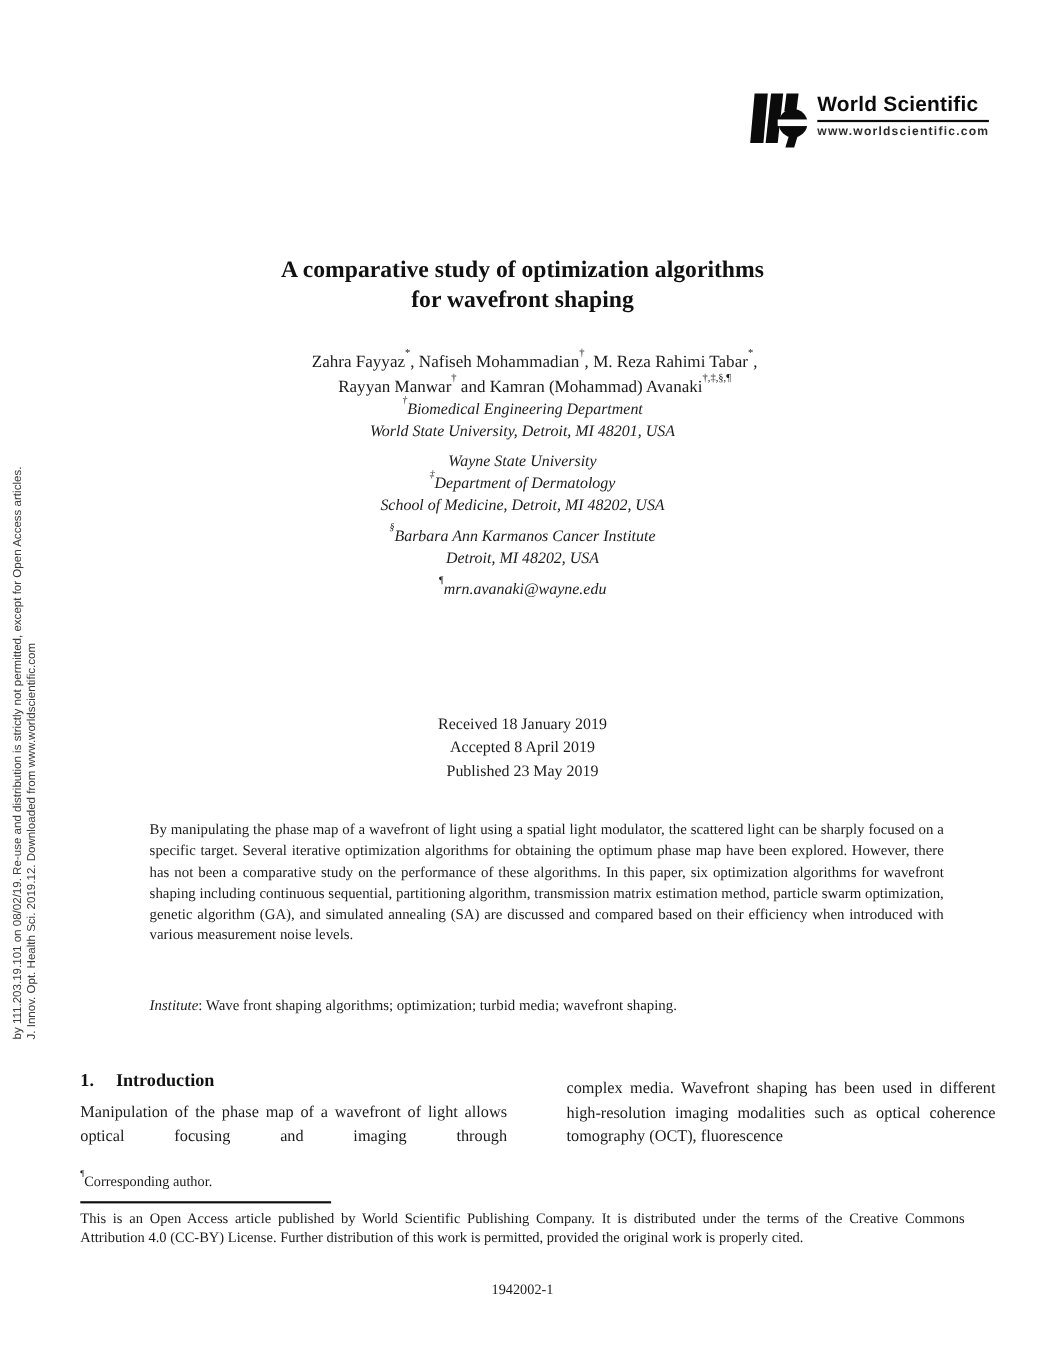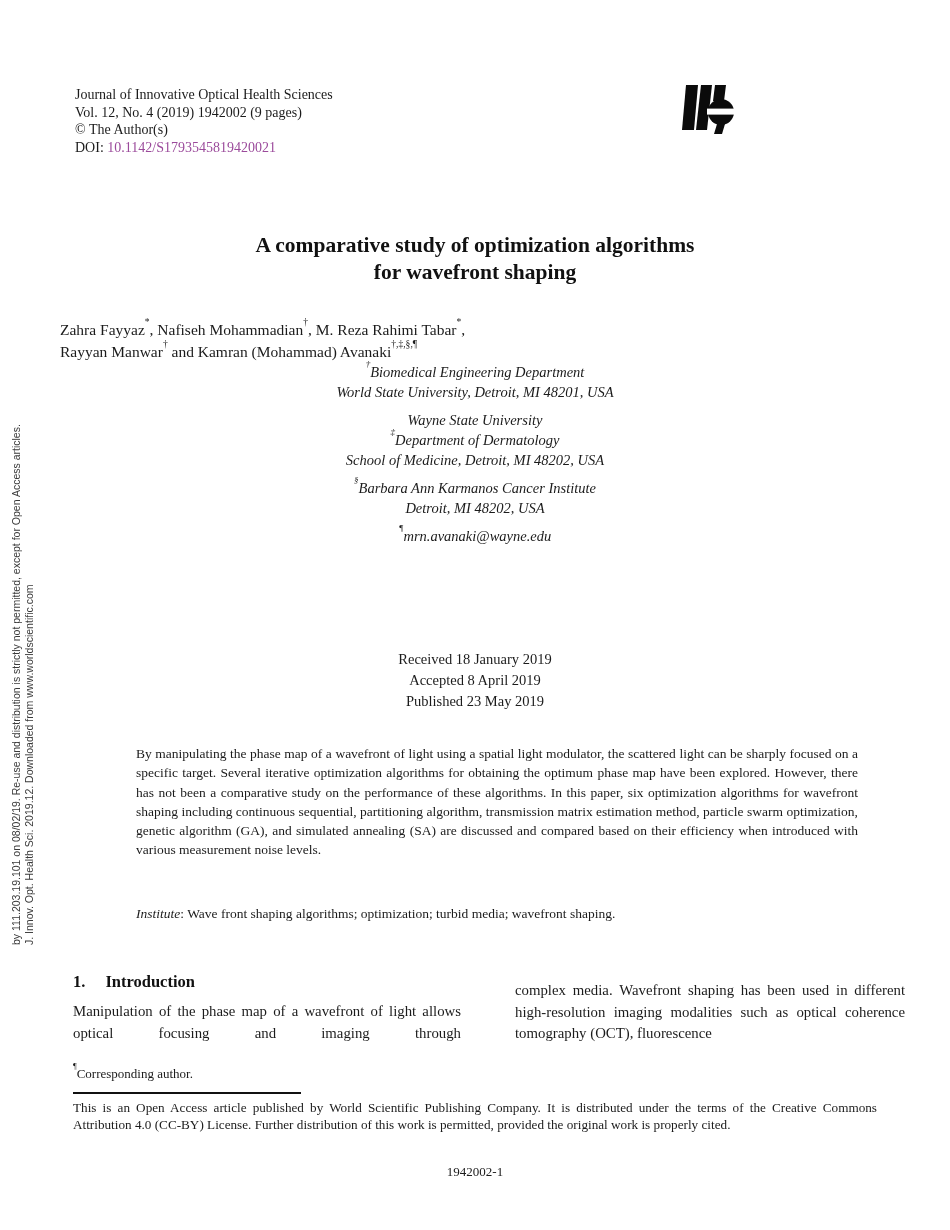--- a/index.html
+++ b/index.html
@@ -32,21 +32,21 @@
     border-bottom:2px solid #0b0b0b;padding-bottom:3px;white-space:nowrap;
   }
   .logo-url{
     font-family:"Liberation Sans",sans-serif;font-weight:700;font-size:11px;
     letter-spacing:1.1px;color:#2b2b2b;margin-top:3px;white-space:nowrap;
   }
 
   
   .title{position:absolute;left:60px;top:232px;width:830px;text-align:center;
     font-weight:700;font-size:21.5px;line-height:27px;color:#111;}
-  .authors{position:absolute;left:60px;top:319px;width:830px;
+  .authors{position:absolute;left:71px;top:319px;width:830px;text-align:center;
     font-size:15.5px;line-height:22px;}
   .affiliations{position:absolute;left:60px;top:362px;width:830px;text-align:center;
     font-style:italic;font-size:14.5px;line-height:20px;}
   .aff-group{margin-bottom:8px;}
 
   .dates{position:absolute;left:60px;top:649px;width:830px;text-align:center;
     font-size:14.5px;line-height:21px;}
 
   .abstract{position:absolute;left:136px;top:744px;width:722px;
     font-size:13.5px;line-height:19.3px;text-align:justify;}
@@ -71,37 +71,35 @@
 </head>
 <body>
 
 <div class="page">
 
   <div class="stamp">
     <div>by 111.203.19.101 on 08/02/19. Re-use and distribution is strictly not permitted, except for Open Access articles.</div>
     <div>J. Innov. Opt. Health Sci. 2019.12. Downloaded from www.worldscientific.com</div>
   </div>
 
-  <div class="header-left">
-    <div>Journal of Innovative Optical Health Sciences</div>
-    <div>Vol. 12, No. 4 (2019) 1942002 (9 pages)</div>
-    <div>© The Author(s)</div>
-    <div><span>DOI: </span><a href="#" class="doi-link" style="color: rgb(155, 74, 155);">10.1142/S1793545819420021</a></div>
-  </div>
 
   <div class="logo">
     <div class="logo-row">
       <svg class="logo-mark" width="56" height="56" viewBox="0 0 56 56">
         <polygon points="5,5 17,5 13,50 1,50" fill="#0b0b0b"></polygon>
         <polygon points="20,5 31,5 26,50 15,50" fill="#0b0b0b"></polygon>
         <polygon points="34,5 45,5 43,21 32,21" fill="#0b0b0b"></polygon>
         <circle cx="40" cy="32" r="13" fill="#0b0b0b"></circle>
         <rect x="26" y="28.6" width="28" height="6" fill="#ffffff"></rect>
         <polygon points="36,44 44,44 41,54 33,54" fill="#0b0b0b"></polygon>
       </svg>
+      <div class="logo-textcol">
+        <div class="logo-name">World Scientific</div>
+        <div class="logo-url">www.worldscientific.com</div>
+      </div>
     </div>
   </div>
 
   <div class="title">
     <div>A comparative study of optimization algorithms</div>
     <div>for wavefront shaping</div>
   </div>
 
   <div class="authors">
     <div>Zahra Fayyaz<sup>*</sup>, Nafiseh Mohammadian<sup>†</sup>, M. Reza Rahimi Tabar<sup>*</sup>,</div>

